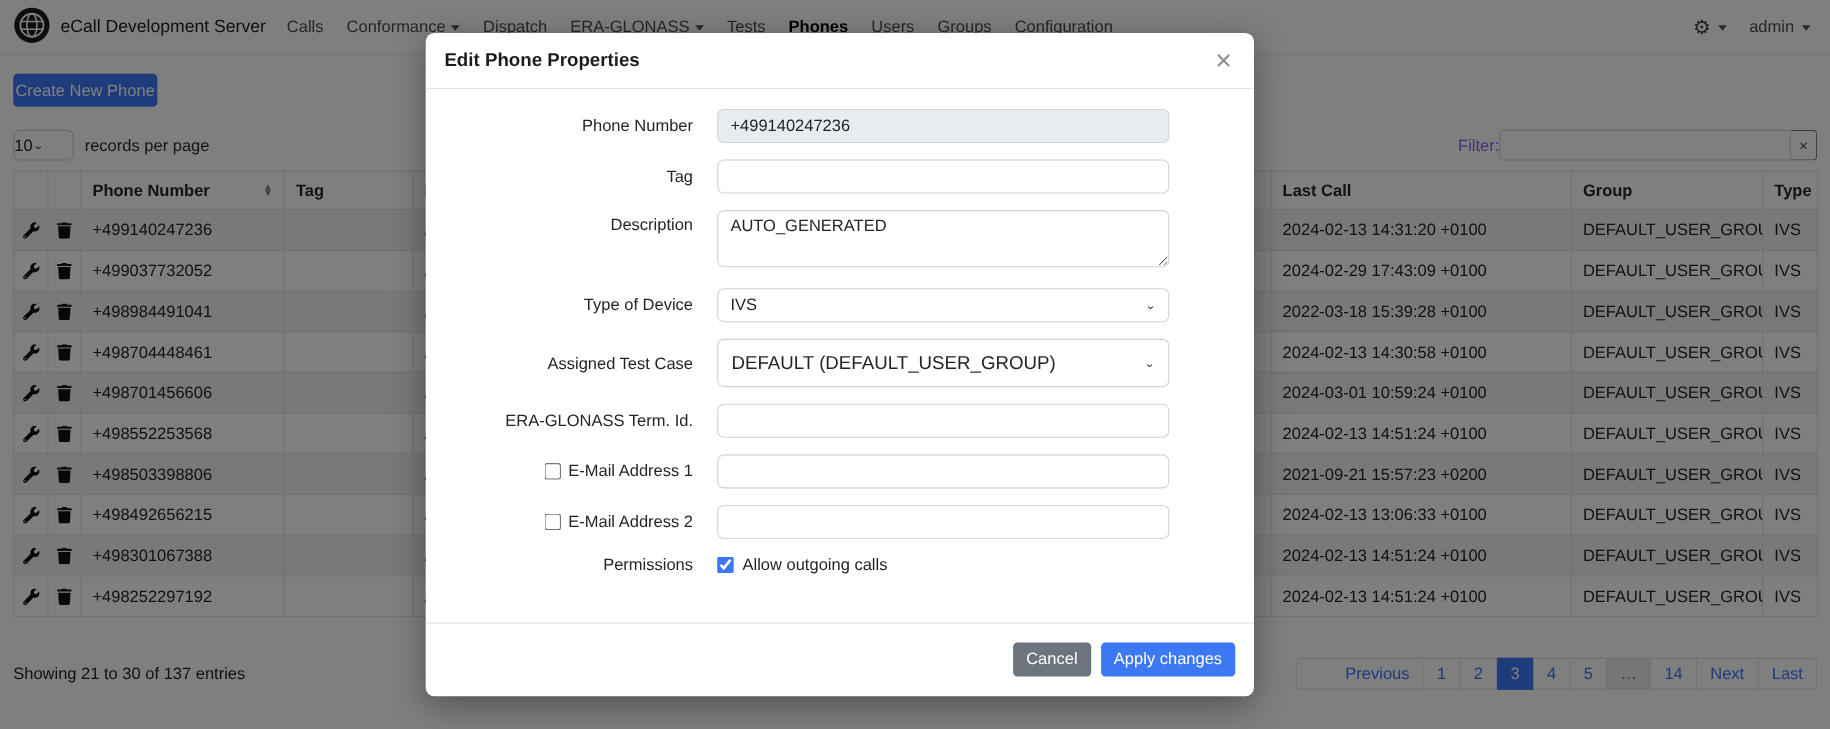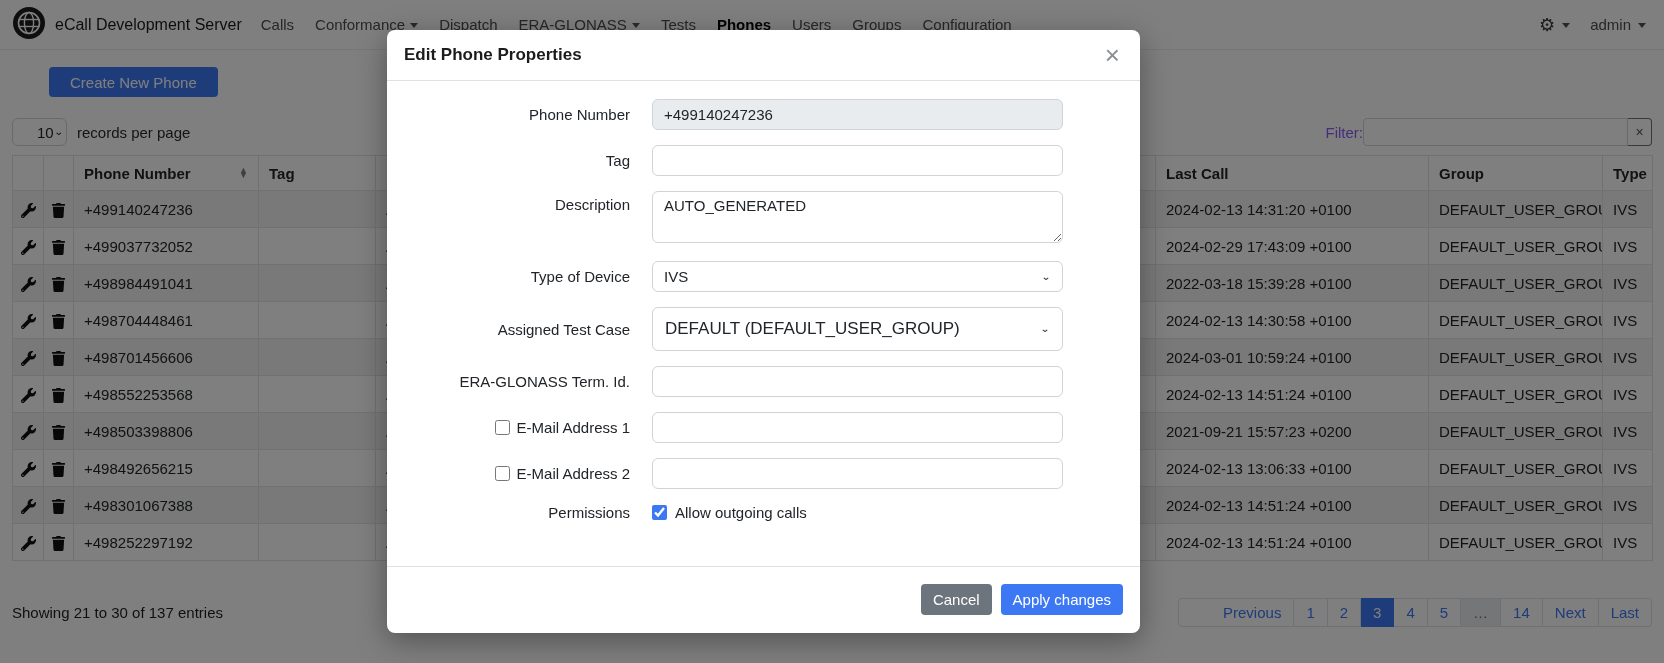--- a/index.html
+++ b/index.html
@@ -24,26 +24,26 @@
   .nav-right { margin-left:auto; display:flex; align-items:center; gap:20px; }
   .gear-glyph { font-size:18px; color:#3c3c3c; line-height:1; }
   .nav-right .nav-item { gap:7px; }
 
   
   .btn { display:inline-flex; align-items:center; justify-content:center;
     border:none; border-radius:4px; font-size:15px; cursor:pointer;
     font-family:"Liberation Sans",sans-serif; }
   .btn-primary { background:#3d78f4; color:#fff; }
   .btn-secondary { background:#6c757d; color:#ffffff; }
-  .create-btn { position:absolute; top:67px; left:12px; height:30px; padding:0 21px;margin-left:37px; }
+  .create-btn { position:absolute; top:67px; left:12px; height:30px; padding:0 2px; }
 
   .controls-row { position:absolute; top:117px; left:12px; right:12px; height:30px;
     display:flex; align-items:center; }
   .select-mini { width:55px; height:28px; border:1px solid #ced4da; border-radius:6px;
-    display:flex; align-items:center; padding:0 24px;
+    display:flex; align-items:center; padding:0 0;
     background:#fff; cursor:pointer; }
   .records-label { margin-left:10px; color:#2b2b2b; }
   .filter-group { margin-left:auto; display:flex; align-items:center; }
   .filter-label { margin-right:0; color:#8b5cf6; }
   .filter-input { width:265px; height:28px; border:1px solid #ced4da;
     border-radius:4px 0 0 4px; padding:0 8px; font-size:15px; background:#fff;
     font-family:"Liberation Sans",sans-serif; }
   .filter-clear { width:24px; height:28px; border:1px solid #6c757d; border-left:none;
     border-radius:0 4px 4px 0; background:#fff; color:#555; font-size:14px;
     display:flex; align-items:center; justify-content:center; cursor:pointer; }

